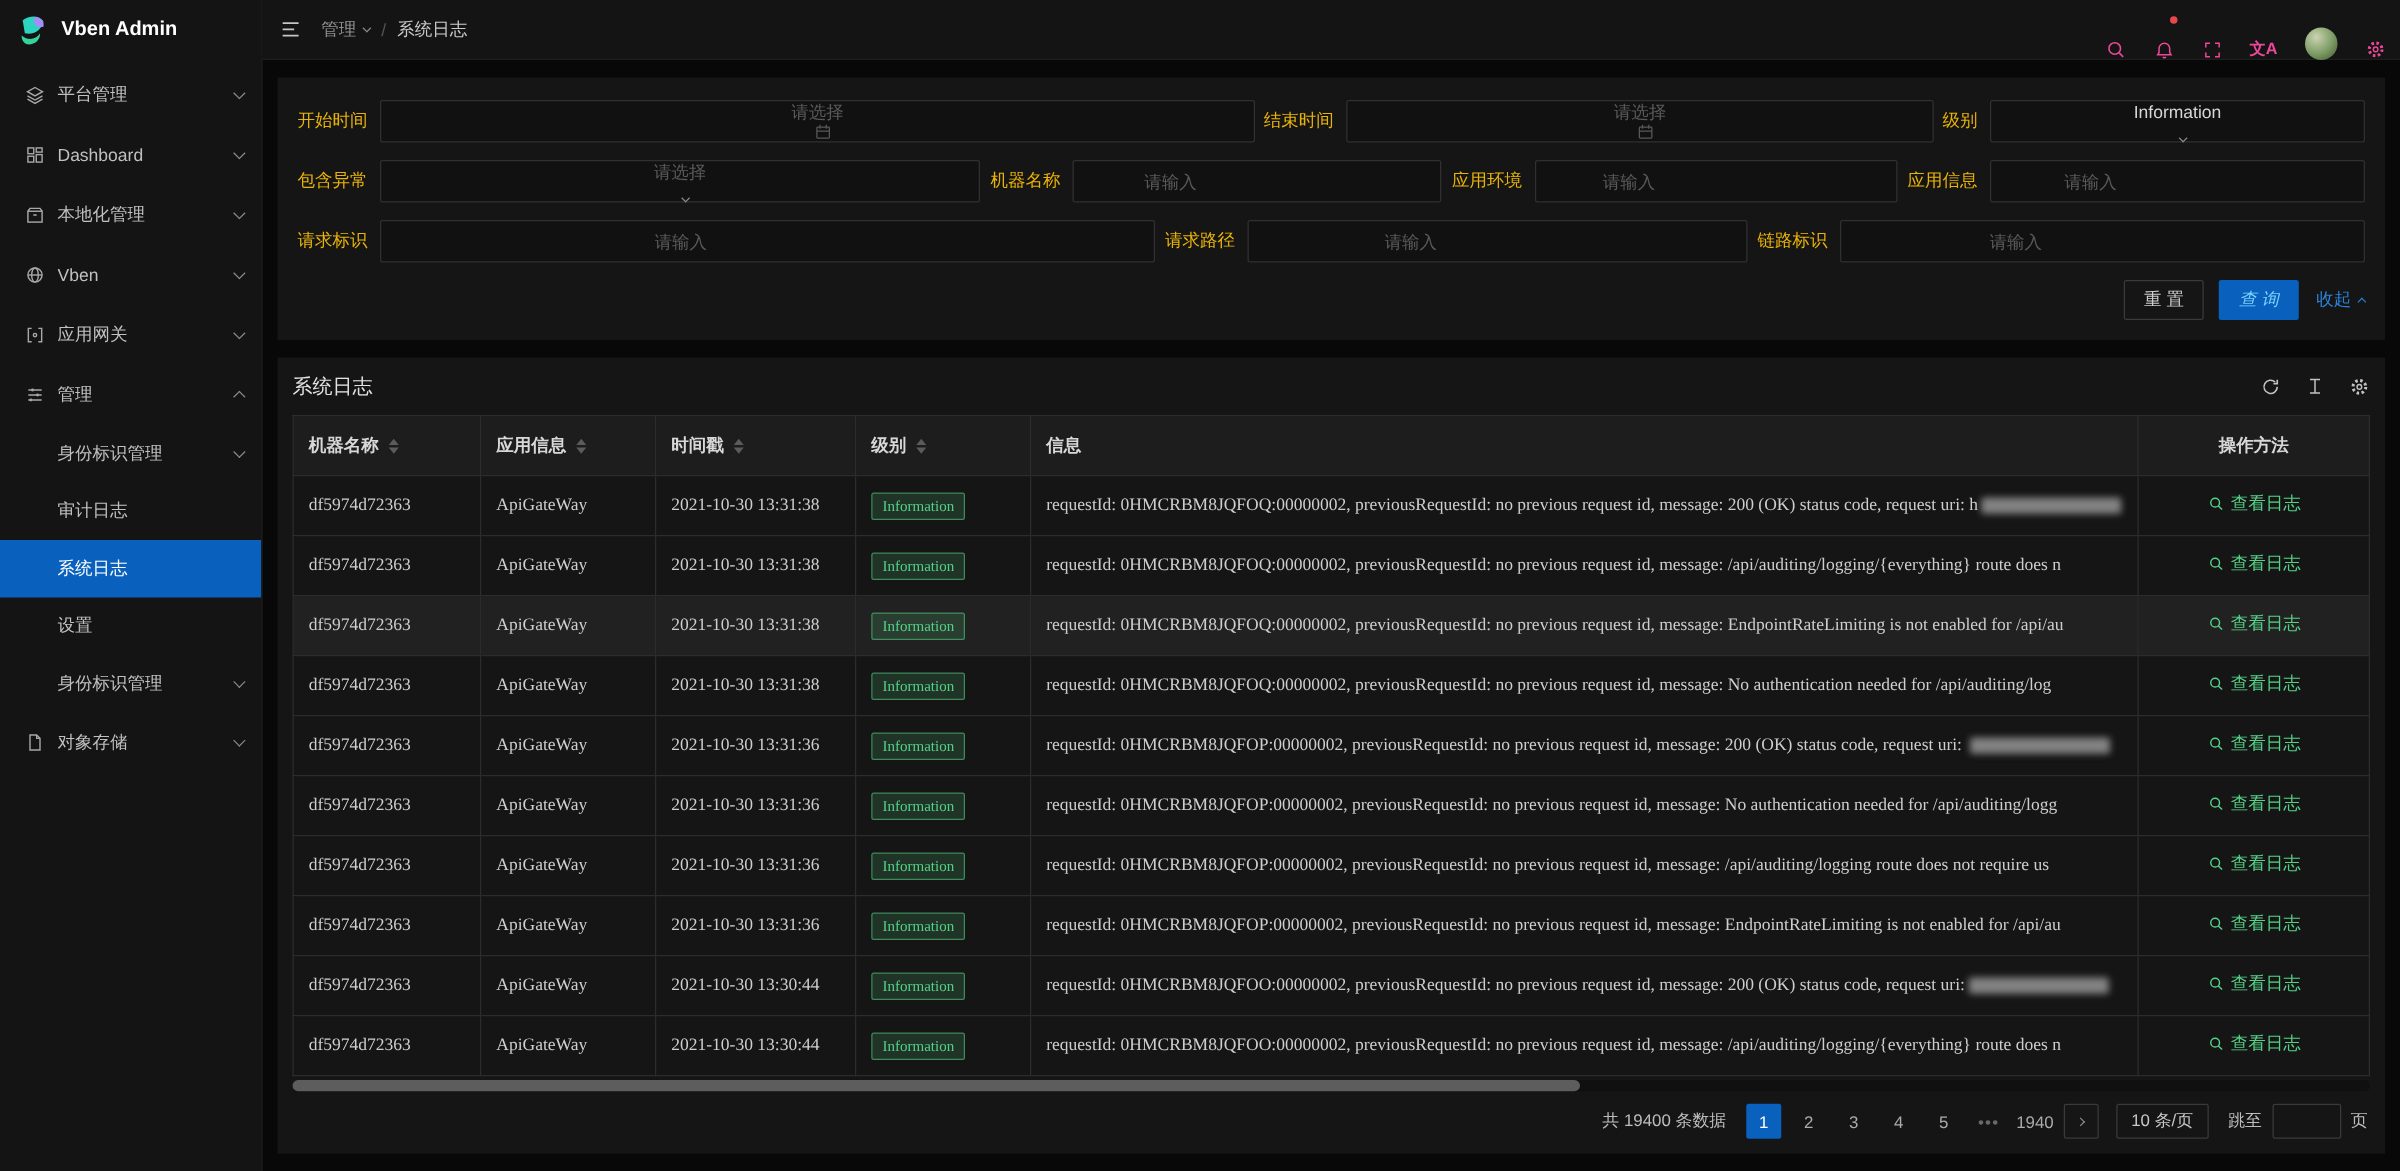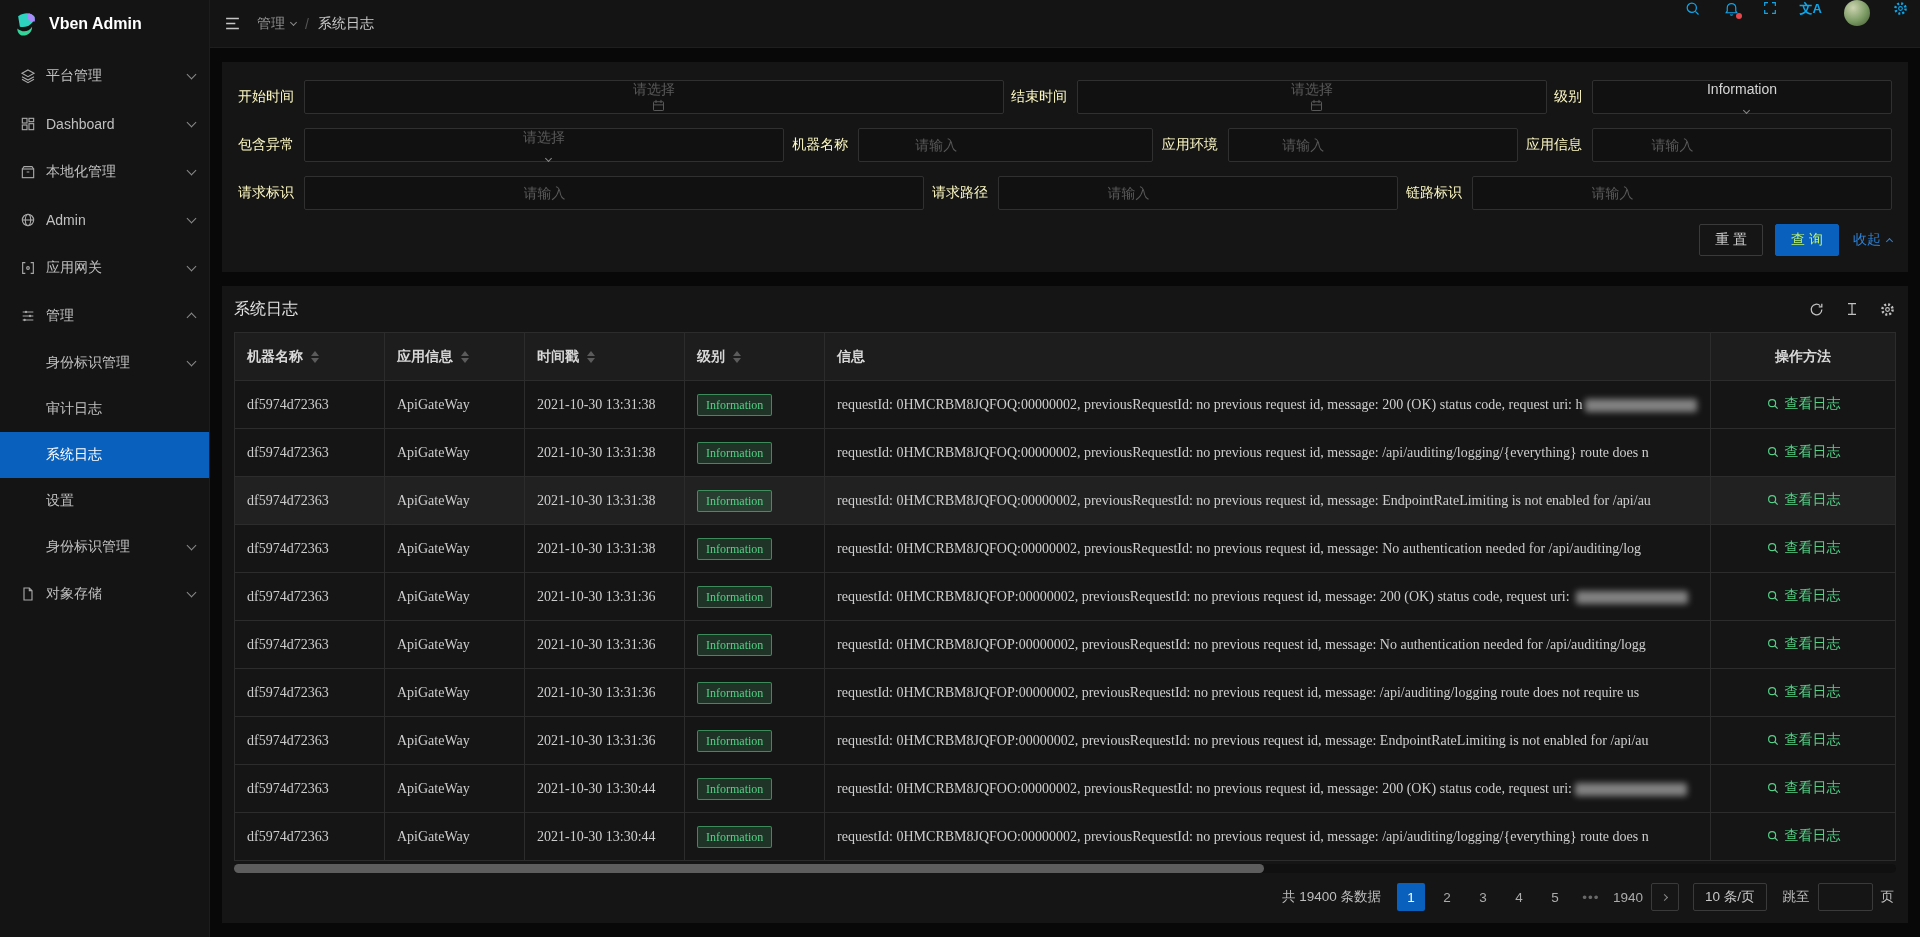--- a/index.html
+++ b/index.html
@@ -34,48 +34,48 @@
 
   
   .main { flex: 1; display: flex; flex-direction: column; min-width: 0; }
   .navbar { height: 48px; background: #141414; border-bottom: 1px solid #1e1e1e; display: flex; align-items: center; padding: 0 0 0 14px; flex: 0 0 48px; }
   .fold { color: #c5c5c5; margin-right: 16px; cursor: pointer; display: flex; }
   .breadcrumb { display: flex; align-items: center; gap: 9px; }
   .crumb { color: #8f8f8f; display: flex; align-items: center; gap: 6px; cursor: pointer; }
   .crumb.current { color: #c9c9c9; cursor: default; }
   .bc-sep { color: #555; }
   .nav-actions { margin-left: auto; display: flex; align-items: center; height: 48px; }
-  .nav-icon { height: 48px; padding: 0 11px; display: flex; align-items: flex-start; color: #0ea5e9; cursor: pointer; position: relative; }
+  .nav-icon { height: 48px; padding: 0 11px; display: flex; align-items: flex-end; color: #ec4899; cursor: pointer; position: relative; }
   .nav-icon svg { display: block; }
   .red-dot { position: absolute; top: 13px; right: 9px; width: 6px; height: 6px; background: var(--danger); border-radius: 50%; }
   .avatar { width: 26px; height: 26px; border-radius: 50%; display: inline-block; background: radial-gradient(circle at 35% 30%, #ccd3b0, #7a9a63 55%, #40552f); }
   .locale-txt { font-size: 13px; font-weight: bold; letter-spacing: 0; }
 
   
   .content { flex: 1; padding: 14px 12px; display: flex; flex-direction: column; min-height: 0; }
 
   
   .filter-panel { background: #151515; padding: 18px 16px 16px; flex: 0 0 auto; }
   .f-row { display: flex; justify-content: space-between; align-items: center; margin-bottom: 14px; }
   .f-item { display: flex; align-items: center; }
-  .f-label { color: #fef9c3; margin-right: 10px; white-space: nowrap; }
+  .f-label { color: #eab308; margin-right: 10px; white-space: nowrap; }
   .f-control { height: 34px; background: #111111; border: 1px solid #303030; border-radius: 2px; display: flex; align-items: center; padding: 0 11px; flex-direction: column; }
   .ph { color: #595959; flex: 1; white-space: nowrap; overflow: hidden; }
   .val { color: #d6d6d6; flex: 1; }
   .ctl-icon { color: #595959; display: inline-flex; align-items: center; margin-left: 8px; }
   .ctl-icon svg { width: 15px; height: 15px; }
   .f-input { flex: 1; min-width: 0; background: transparent; border: none; outline: none; color: #3b82f6; font: inherit; }
   .f-input::placeholder { color: #595959; }
   .w-start { width: 700px; } .w-end { width: 470px; } .w-level { width: 300px; }
   .w-exc { width: 480px; } .w-machine { width: 295px; } .w-env { width: 290px; } .w-appinfo { width: 300px; }
   .w-reqid { width: 620px; } .w-reqpath { width: 400px; } .w-trace { width: 420px; }
   .f-actions { display: flex; justify-content: flex-end; align-items: center; gap: 12px; margin-top: 4px; }
   .btn { height: 32px; padding: 0 15px; border-radius: 2px; font-size: 14px; cursor: pointer; font-family: inherit; white-space: nowrap; }
   .btn.ghost { background: #151515; border: 1px solid #3a3a3a; color: #cfcfcf; }
-  .btn.primary { background: var(--primary); border: 1px solid var(--primary); color: #bef264; }
+  .btn.primary { background: var(--primary); border: 1px solid var(--primary); color: #7dd3fc; font-style: italic; }
   .collapse-link { color: var(--link); display: inline-flex; align-items: center; gap: 6px; cursor: pointer; margin-left: 2px; }
 
   
   .table-panel { background: #151515; margin-top: 14px; flex: 1; min-height: 0; display: flex; flex-direction: column; padding: 0 12px; }
   .panel-header { height: 46px; flex: 0 0 46px; display: flex; align-items: center; }
   .panel-title { font-size: 16px; font-weight: normal; color: #e2e2e2; }
   .panel-tools { margin-left: auto; display: flex; align-items: center; gap: 19px; color: #c2c2c2; }
   .tool { cursor: pointer; display: inline-flex; }
   .tool svg { display: block; }
 
@@ -159,21 +159,21 @@
           <span class="chev down"></span>
         </div>
         <div class="menu-item">
           <span class="mi-icon">
             <svg viewBox="0 0 24 24" fill="none" stroke="currentColor" stroke-width="1.7">
               <circle cx="12" cy="12" r="8.5"></circle>
               <ellipse cx="12" cy="12" rx="4" ry="8.5"></ellipse>
               <path d="M3.5 12h17"></path>
             </svg>
           </span>
-          <span class="mi-label">Admin</span>
+          <span class="mi-label">Vben</span>
           <span class="chev down"></span>
         </div>
         <div class="menu-item">
           <span class="mi-icon">
             <svg viewBox="0 0 24 24" fill="none" stroke="currentColor" stroke-width="1.7">
               <path d="M8 4H4v16h4M16 4h4v16h-4"></path>
               <circle cx="12" cy="12" r="2"></circle>
             </svg>
           </span>
           <span class="mi-label">应用网关</span>

